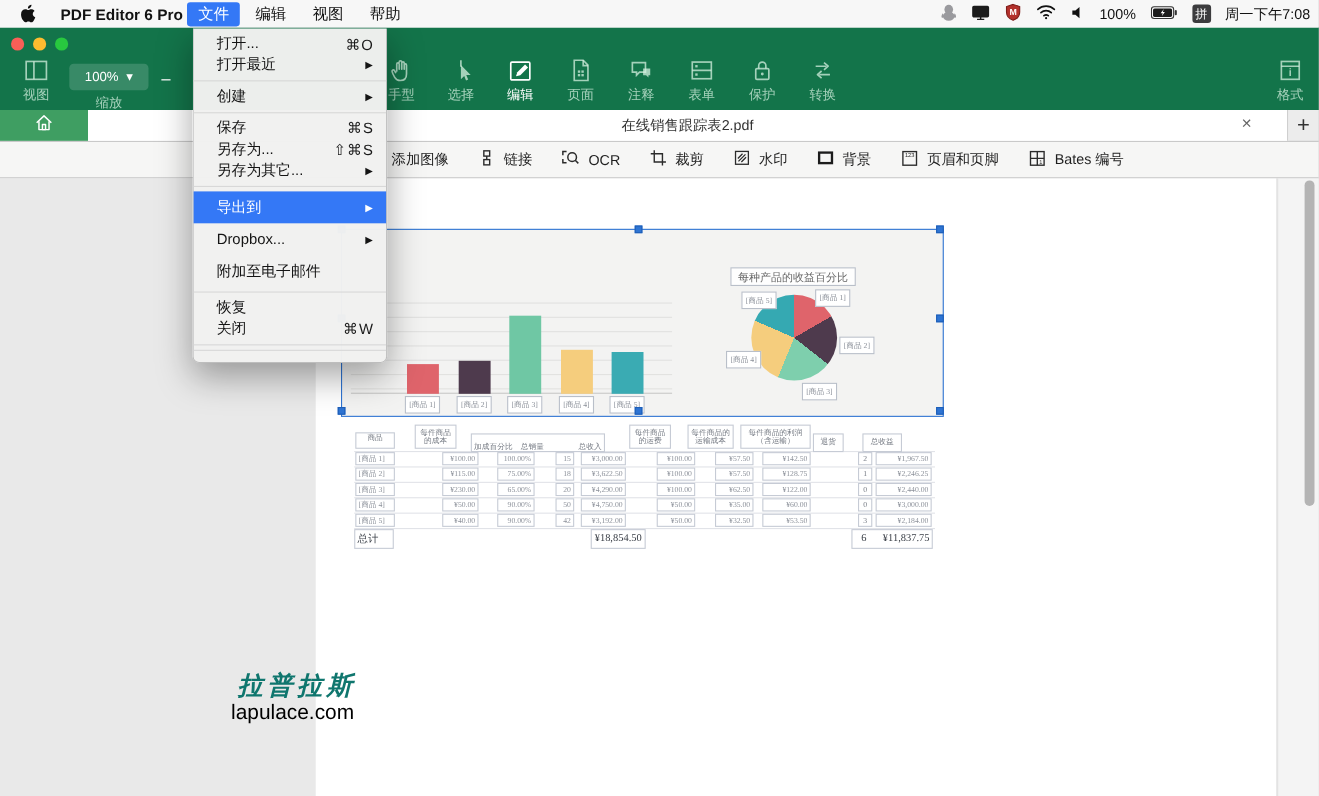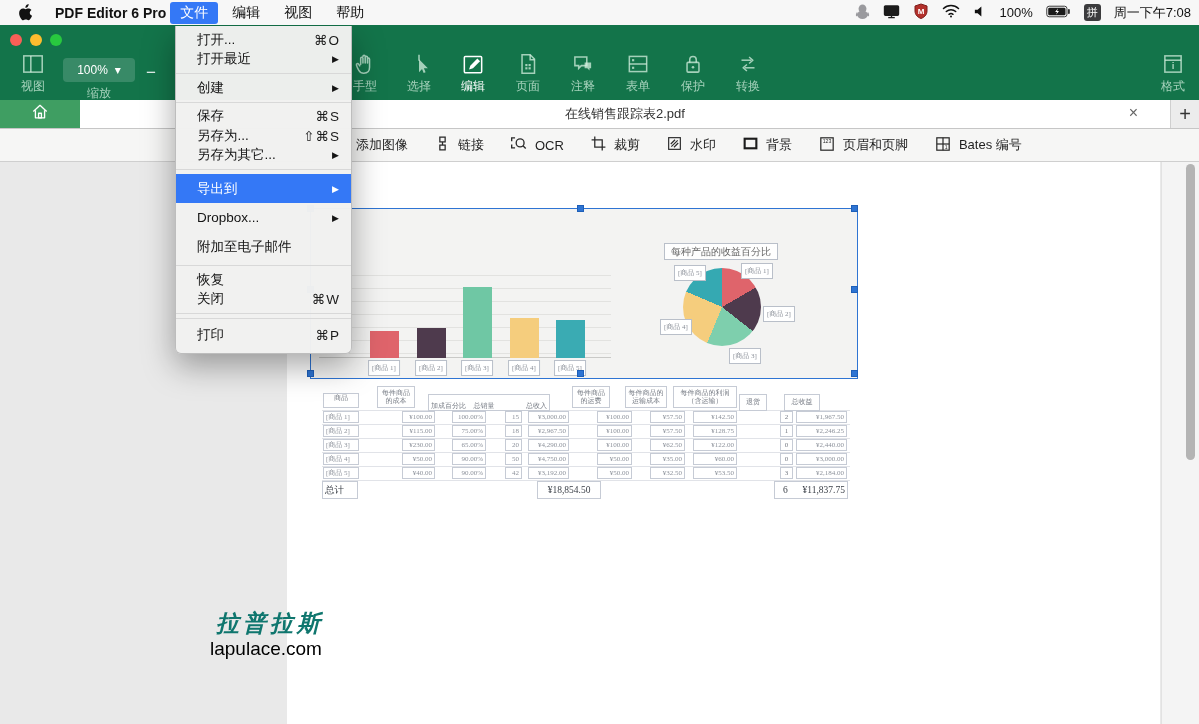--- a/index.html
+++ b/index.html
@@ -377,21 +377,21 @@
         <div class="cellbox" style="left: 206px; top: 27px; width: 41px; height: 12px;">¥3,000.00</div>
         <div class="cellbox" style="left: 275px; top: 27px; width: 35px; height: 12px;">¥100.00</div>
         <div class="cellbox" style="left: 328px; top: 27px; width: 35px; height: 12px;">¥57.50</div>
         <div class="cellbox" style="left: 371px; top: 27px; width: 44px; height: 12px;">¥142.50</div>
         <div class="cellbox hc" style="left: 458px; top: 27px; width: 13px; height: 12px;">2</div>
         <div class="cellbox" style="left: 474px; top: 27px; width: 51px; height: 12px;">¥1,967.50</div>
         <div class="cellbox lft" style="left: 1px; top: 41px; width: 36px; height: 12px;">[商品 2]</div>
         <div class="cellbox" style="left: 80px; top: 41px; width: 33px; height: 12px;">¥115.00</div>
         <div class="cellbox" style="left: 130px; top: 41px; width: 34px; height: 12px;">75.00%</div>
         <div class="cellbox" style="left: 183px; top: 41px; width: 17px; height: 12px;">18</div>
-        <div class="cellbox" style="left: 206px; top: 41px; width: 41px; height: 12px;">¥2,967.50</div>
+        <div class="cellbox" style="left: 206px; top: 41px; width: 41px; height: 12px;">¥3,622.50</div>
         <div class="cellbox" style="left: 275px; top: 41px; width: 35px; height: 12px;">¥100.00</div>
         <div class="cellbox" style="left: 328px; top: 41px; width: 35px; height: 12px;">¥57.50</div>
         <div class="cellbox" style="left: 371px; top: 41px; width: 44px; height: 12px;">¥128.75</div>
         <div class="cellbox hc" style="left: 458px; top: 41px; width: 13px; height: 12px;">1</div>
         <div class="cellbox" style="left: 474px; top: 41px; width: 51px; height: 12px;">¥2,246.25</div>
         <div class="cellbox lft" style="left: 1px; top: 55px; width: 36px; height: 12px;">[商品 3]</div>
         <div class="cellbox" style="left: 80px; top: 55px; width: 33px; height: 12px;">¥230.00</div>
         <div class="cellbox" style="left: 130px; top: 55px; width: 34px; height: 12px;">65.00%</div>
         <div class="cellbox" style="left: 183px; top: 55px; width: 17px; height: 12px;">20</div>
         <div class="cellbox" style="left: 206px; top: 55px; width: 41px; height: 12px;">¥4,290.00</div>
@@ -414,21 +414,21 @@
         <div class="cellbox" style="left: 80px; top: 83px; width: 33px; height: 12px;">¥40.00</div>
         <div class="cellbox" style="left: 130px; top: 83px; width: 34px; height: 12px;">90.00%</div>
         <div class="cellbox" style="left: 183px; top: 83px; width: 17px; height: 12px;">42</div>
         <div class="cellbox" style="left: 206px; top: 83px; width: 41px; height: 12px;">¥3,192.00</div>
         <div class="cellbox" style="left: 275px; top: 83px; width: 35px; height: 12px;">¥50.00</div>
         <div class="cellbox" style="left: 328px; top: 83px; width: 35px; height: 12px;">¥32.50</div>
         <div class="cellbox" style="left: 371px; top: 83px; width: 44px; height: 12px;">¥53.50</div>
         <div class="cellbox hc" style="left: 458px; top: 83px; width: 13px; height: 12px;">3</div>
         <div class="cellbox" style="left: 474px; top: 83px; width: 51px; height: 12px;">¥2,184.00</div>
         <div class="cellbox tot lft" style="left: 0px; top: 97px; width: 36px; height: 18px;">总计</div>
-        <div class="cellbox tot" style="left: 215px; top: 97px; width: 64px; height: 18px; justify-content: center;">¥18,854.50</div>
+        <div class="cellbox tot" style="left: 215px; top: 97px; width: 50px; height: 18px; justify-content: center;">¥18,854.50</div>
         <div class="cellbox tot" style="left: 452px; top: 97px; width: 74px; height: 18px; justify-content: space-between;">
           <span style="padding-left: 6px;">6</span>
           <span>¥11,837.75</span>
         </div>
       </div>
 
     <div class="wm1">拉普拉斯</div>
     <div class="wm2">lapulace.com</div>
 
     <div class="gutter"></div>
@@ -477,19 +477,15 @@
       <div class="msep"></div>
       <div class="mi">
         <span class="lbl">恢复</span>
       </div>
       <div class="mi">
         <span class="lbl">关闭</span>
         <span class="sc">⌘W</span>
       </div>
       <div class="msep"></div>
       <div class="msep"></div>
-      <div class="mi med">
-        <span class="lbl">打印</span>
-        <span class="sc">⌘P</span>
-      </div>
     </div>
 
 </div>
 
 </body></html>

